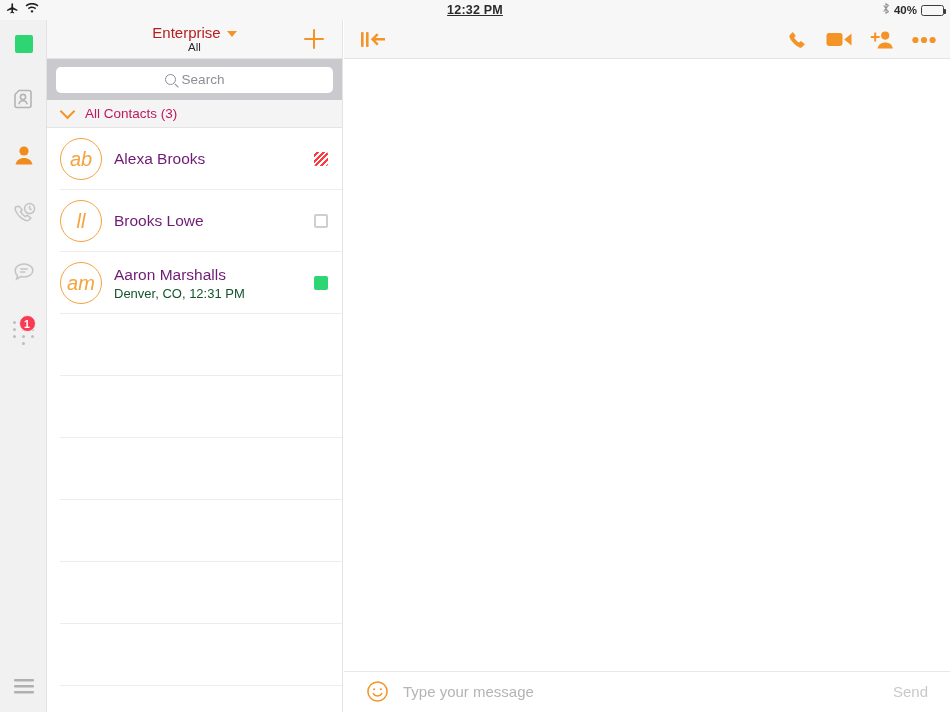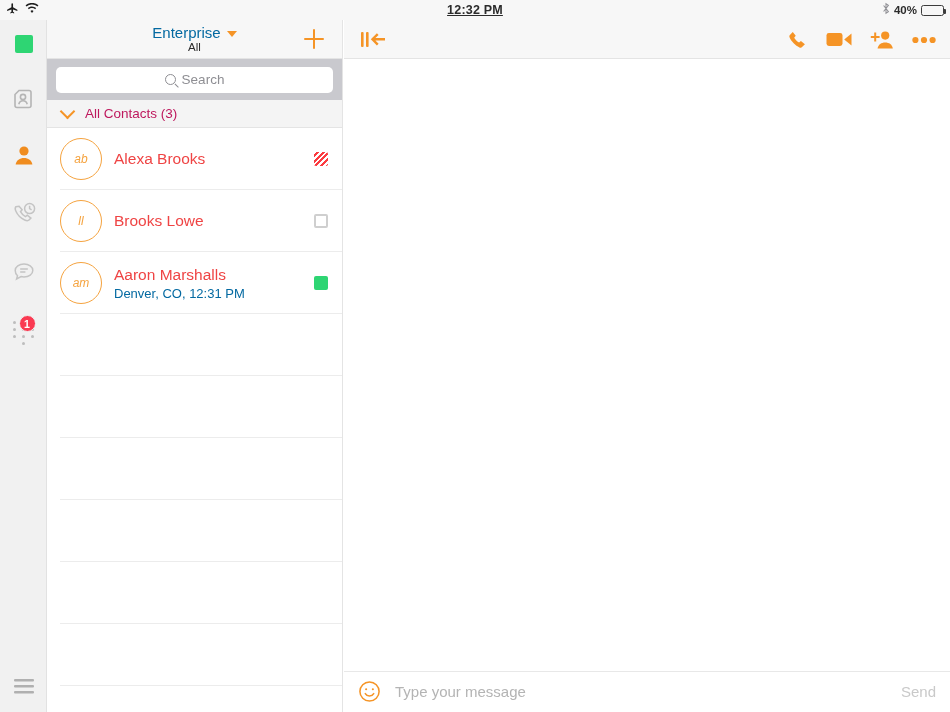--- a/index.html
+++ b/index.html
@@ -70,21 +70,21 @@
   }
   .sb-header {
     position: relative; height: 39px; background: #f7f7f7;
     border-bottom: 1px solid #e4e4e4;
   }
   .ent-wrap {
     position: absolute; left: 0; top: 0; width: 100%;
     text-align: center; padding-top: 4px;
   }
   .ent-title {
-    font-size: 15px; color: #0369a1; display: inline-flex;
+    font-size: 15px; color: #b91c1c; display: inline-flex;
     align-items: center; gap: 6px;
   }
   .caret-down {
     width: 0; height: 0; border-left: 5px solid transparent;
     border-right: 5px solid transparent; border-top: 6px solid #f59426;
     margin-top: 2px;
   }
   .ent-sub { font-size: 11.5px; color: #2b2b2b; margin-top: -1px; }
   .plus-btn {
     position: absolute; right: 16px; top: 7px;
@@ -131,25 +131,25 @@
     display: flex; align-items: center; padding-left: 13px;
   }
   .contact-row:after {
     content: ""; position: absolute; left: 13px; right: 0; bottom: 0;
     height: 1px; background: #ececec;
   }
   .avatar {
     width: 42px; height: 42px; border-radius: 50%;
     border: 1.5px solid #f5a33f; color: #f5a33f;
     display: flex; align-items: center; justify-content: center;
-    font-size: 12px; font-style: italic; flex: none;
+    font-size: 20px; font-style: italic; flex: none;
   }
   .c-text { margin-left: 12px; display: flex; flex-direction: column; justify-content: center; }
-  .c-name { font-size: 15.5px; color: #ef4444; line-height: 1.25; }
-  .c-sub { font-size: 13px; color: #0369a1; margin-top: 2px; }
+  .c-name { font-size: 15.5px; color: #701a75; line-height: 1.25; }
+  .c-sub { font-size: 13px; color: #14532d; margin-top: 2px; }
   .c-status { position: absolute; right: 14px; top: 50%; margin-top: -7px; width: 14px; height: 14px; }
   .st-available { background: #2ed573; border-radius: 2px; width: 14px; height: 14px; }
   .st-offline { width: 14px; height: 14px; border: 2px solid #cfcfcf; border-radius: 2px; background: #fff; }
   .st-busy {
     width: 14px; height: 14px; border-radius: 2px;
     background: repeating-linear-gradient(-45deg,#fb3b40 0 2px,#ffffff 2px 4px);
   }
   .empty-row { position: relative; height: 62px; background: #fff; }
   .empty-row:after {
     content: ""; position: absolute; left: 13px; right: 0; bottom: 0;
@@ -173,21 +173,21 @@
     width: 100%; text-align: center; font-size: 15px; color: #1d1d1d;
   }
   .head-actions {
     position: absolute; right: 14px; top: 0; height: 39px;
     display: flex; align-items: center; gap: 18px;
   }
   .hi { color: #f59426; display: flex; align-items: center; }
   .panel-body { height: 612px; background: #fff; }
   .composer {
     position: relative; height: 40px; border-top: 1px solid #e8e8e8;
-    display: flex; align-items: center; padding: 0 14px;
+    display: flex; align-items: center; padding: 0 22px;
   }
   .smiley { width: 23px; height: 23px; flex: none; }
   .msg-input {
     flex: 1; border: none; outline: none; margin-left: 14px;
     font-size: 15px; color: #1d1d1d; font-family: inherit; background: transparent;
   }
   .msg-input::placeholder { color: #b4b4b4; }
   .send-btn { font-size: 15px; color: #c9c9c9; padding-left: 10px; }
 </style>
 </head>

